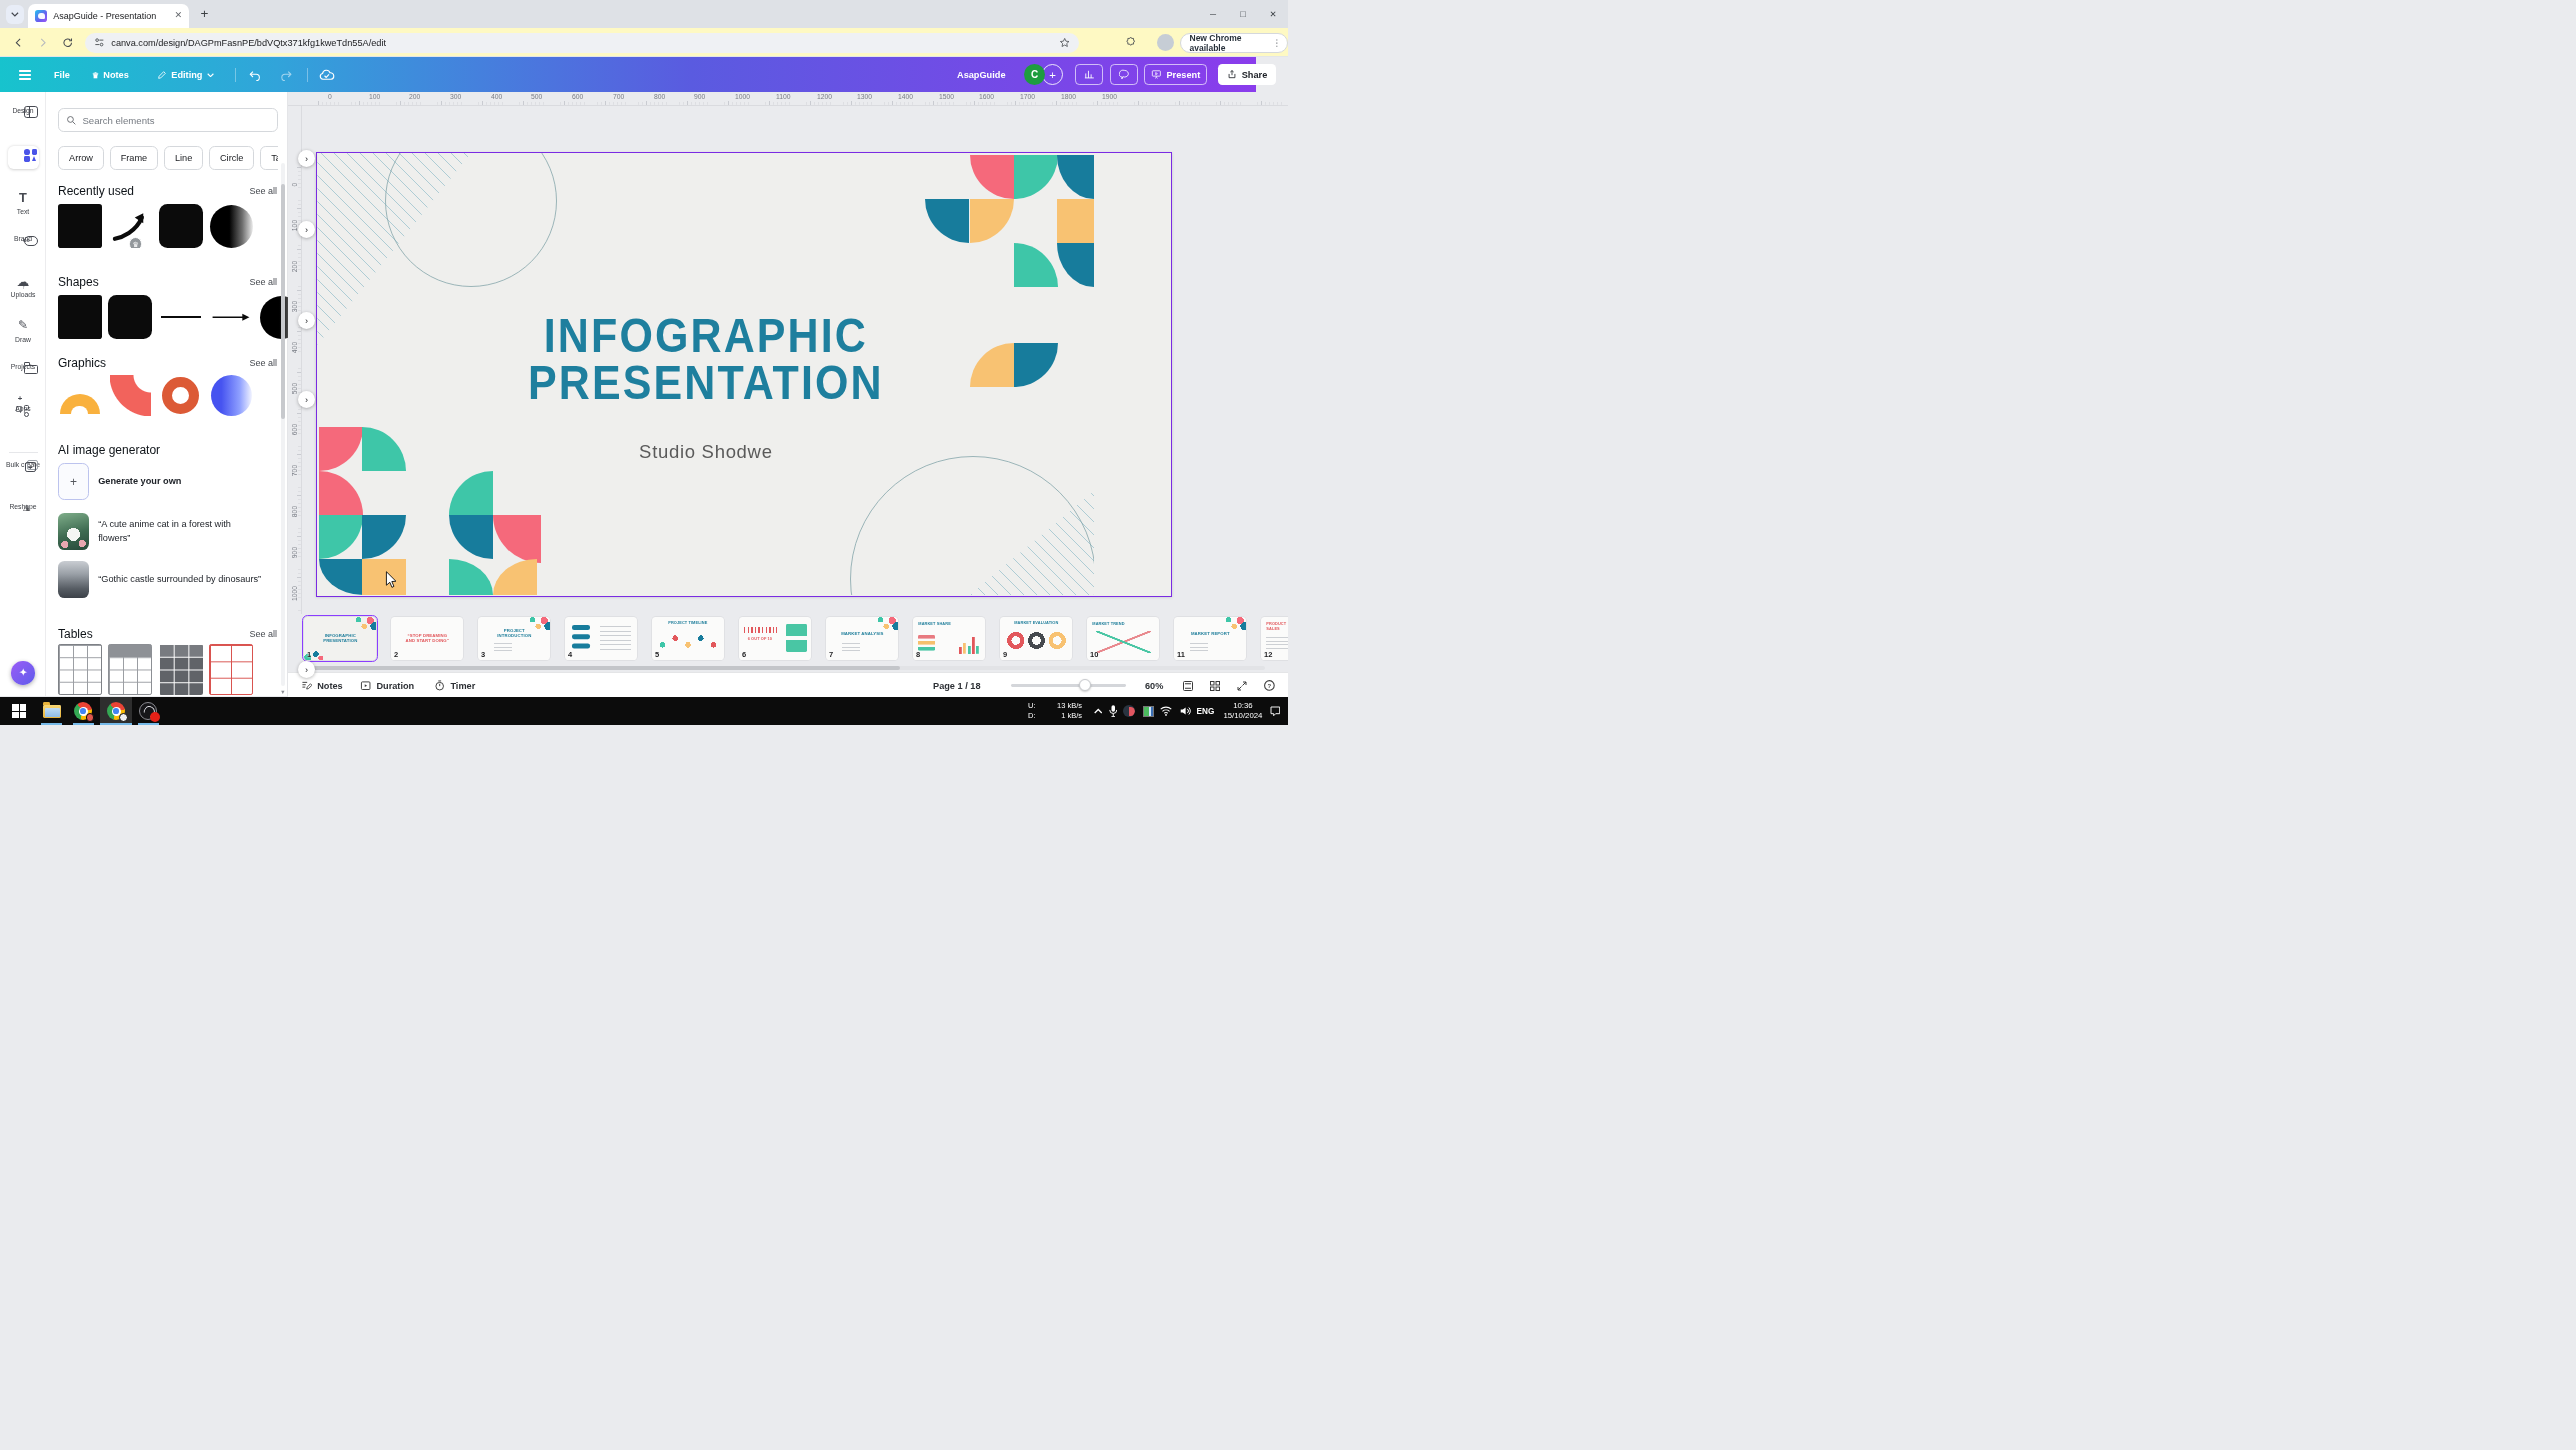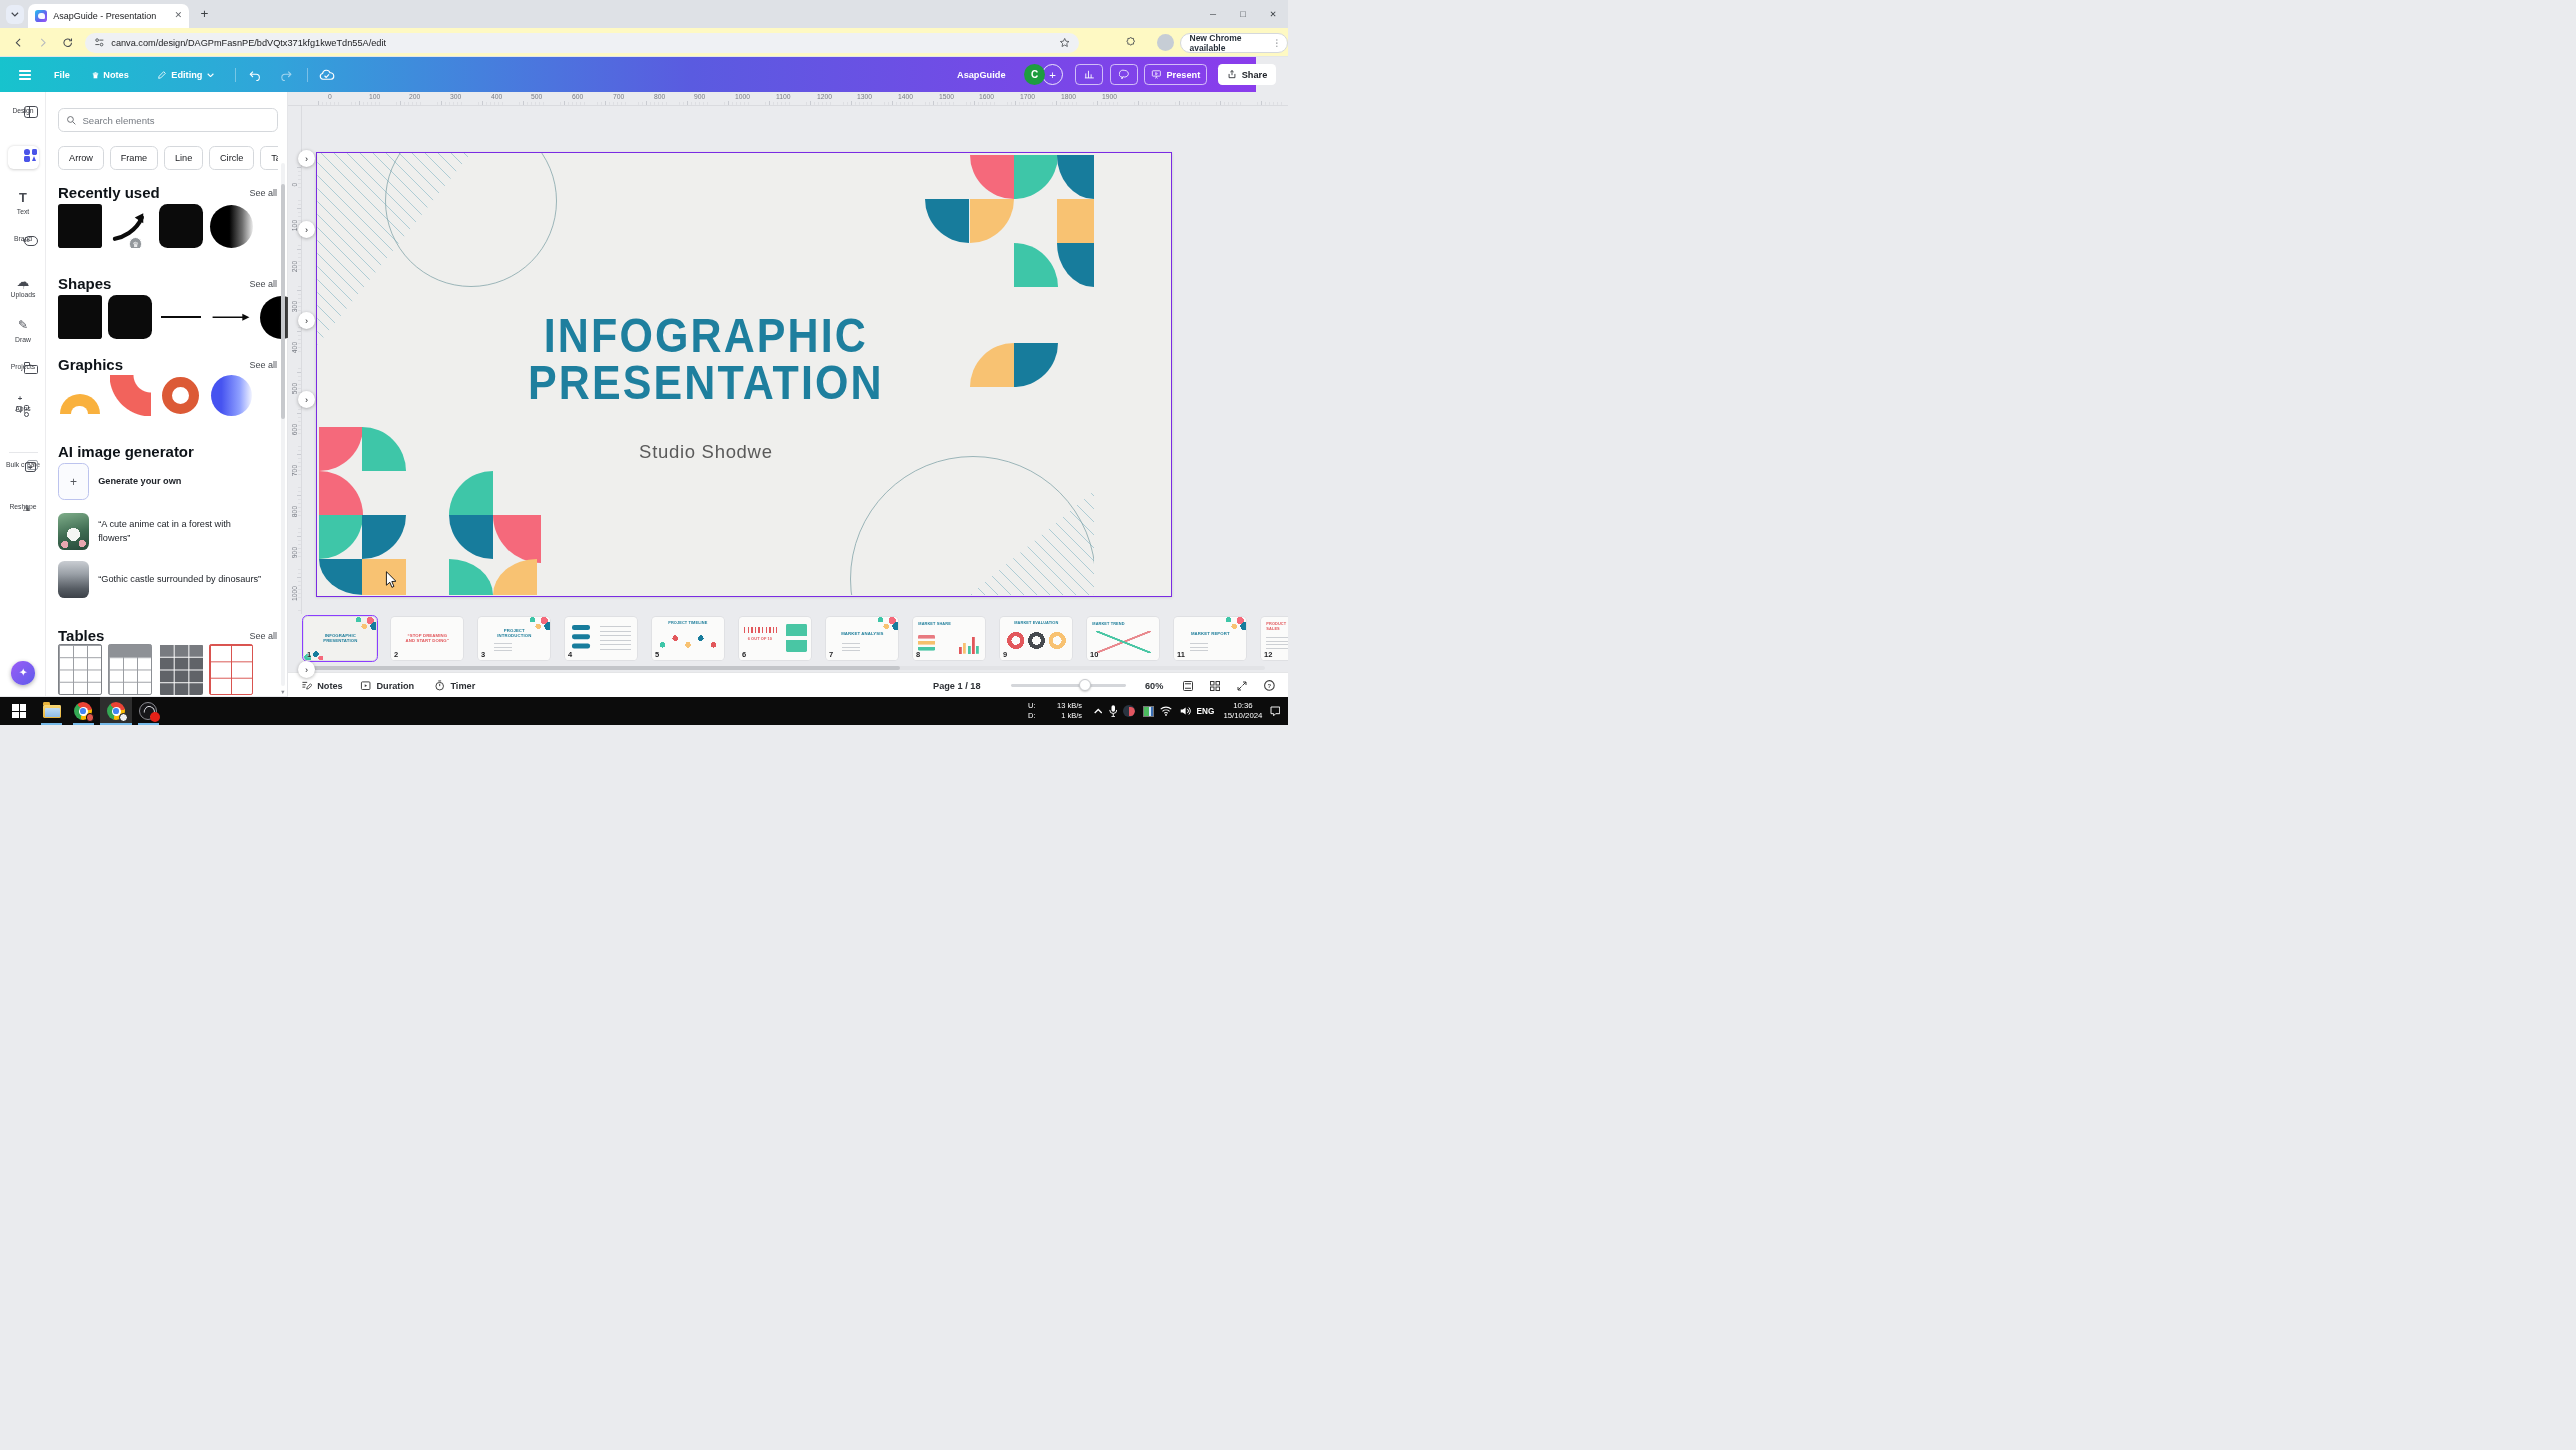--- a/index.html
+++ b/index.html
@@ -77,21 +77,21 @@
 
   
   .panel{position:absolute;left:46px;top:92px;width:242px;height:604px;background:#fff;border-right:0.7px solid #E4E5E8}
   .search{position:absolute;left:12px;top:16.3px;width:220px;height:24px;border:0.7px solid #D5D8DC;border-radius:5.7px;display:flex;align-items:center;padding:0 7.1px;gap:5.7px;color:#6b7076}
   .search input{border:none;outline:none;font-size:9.6px;color:#202226;flex:1;font-family:"Liberation Sans",sans-serif;background:transparent}
   .search input::placeholder{color:#767b82}
   .chips{position:absolute;left:12px;top:54px;width:220px;height:23.5px;display:flex;gap:5.7px;overflow:hidden}
   .chip{flex:0 0 auto;height:23.5px;border:0.7px solid #D5D8DC;border-radius:5.7px;display:flex;align-items:center;padding:0 10px;font-size:9.2px;color:#202226}
   .more-btn{position:absolute;width:17px;height:17px;border-radius:50%;background:#fff;box-shadow:0 0.7px 3.6px rgba(0,0,0,.3);display:flex;align-items:center;justify-content:center;font-size:9.2px;color:#202226;z-index:3}
   .sec-head{position:absolute;left:12px;right:10px;display:flex;justify-content:space-between;align-items:center}
-  .sec-head .t{font-size:15px;font-weight:700;color:#0e1318}
+  .sec-head .t{font-size:12px;font-weight:400;color:#0e1318}
   .sec-head .s{font-size:9px;color:#45494f}
   .tile-row{position:absolute;left:12px;display:flex;gap:6.4px}
   .tile{width:44px;height:44px;border-radius:2.8px;position:relative;display:flex;align-items:center;justify-content:center;overflow:hidden}
   .blacksq{background:#0b0b0b}
   .blackrsq{background:#0b0b0b;border-radius:8.5px}
   .circ-fade{width:43px;height:43px;border-radius:50%;background:linear-gradient(90deg,#000 45%,#6e6e6e 75%,#ececec 100%)}
   .hline{width:40px;height:1.8px;background:#0b0b0b}
   .crown-badge{position:absolute;right:10px;bottom:-2.8px;width:13.5px;height:13.5px;border-radius:50%;background:rgba(128,134,139,.85);color:#fff;font-size:7.1px;display:flex;align-items:center;justify-content:center;border:1.4px solid #fff}
   .arch{width:40px;height:20px;margin-top:18.5px;border-radius:40px 40px 0 0;background:#F9B13E;position:relative}
   .arch::after{content:"";position:absolute;left:11.4px;bottom:0;width:17px;height:8.5px;border-radius:17px 17px 0 0;background:#fff}

